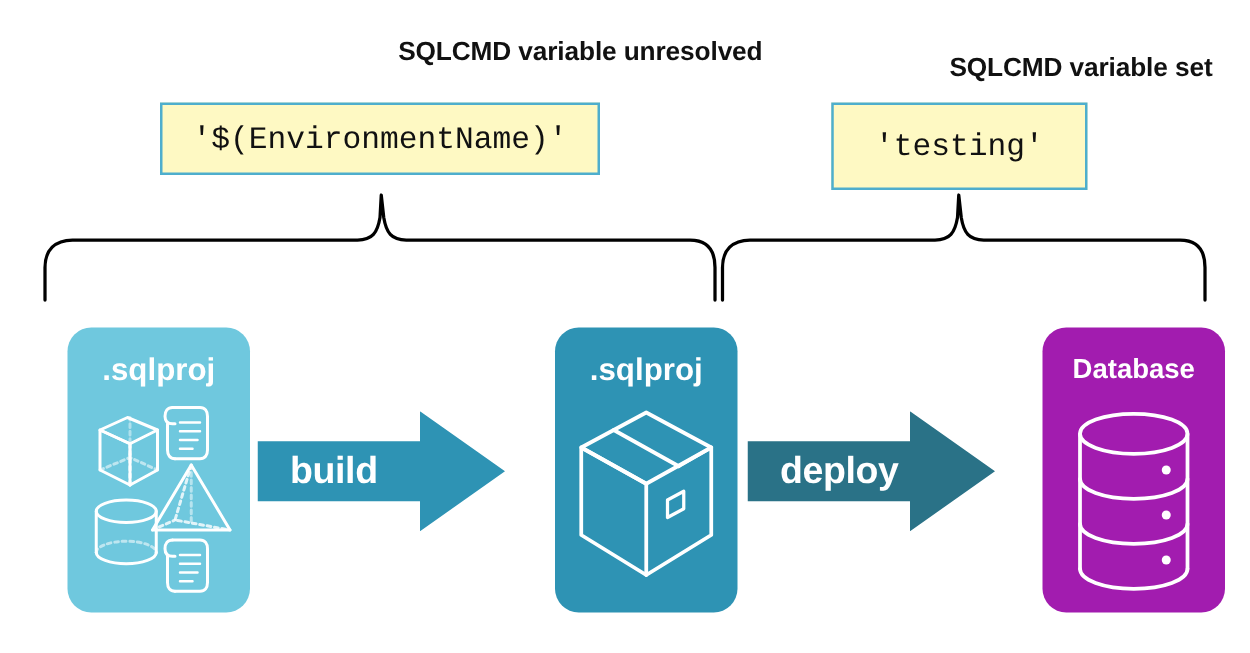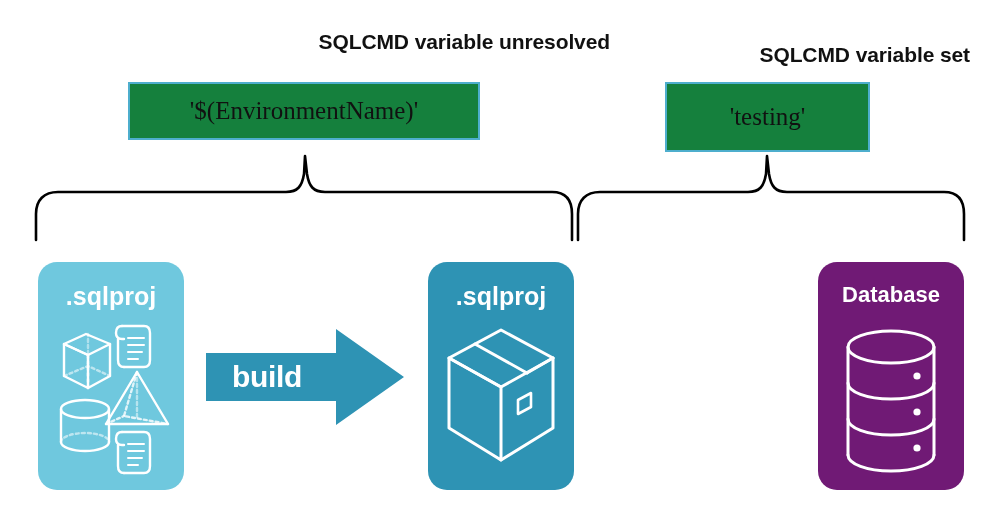--- a/index.html
+++ b/index.html
@@ -36,25 +36,25 @@
     line-height: 1;
   }
   #heading-left  { left: 0;   top: 31px; width: 610px; }
   #heading-right { left: 570px; top: 44px; width: 400px; }
 
   
   .value-box {
     position: absolute;
     box-sizing: border-box;
     border: 2px solid #4EAECD;
-    background: #15803d;
+    background: #fef9c3;
     display: flex;
     align-items: center;
     justify-content: center;
-    font-family: Liberation Serif, serif;
+    font-family: Liberation Mono, monospace;
     font-size: 25px;
     color: #111111;
     letter-spacing: 0px;
     white-space: nowrap;
   }
   #value-box-left {
     left: 128px; top: 82px;
     width: 352px; height: 58px;
   }
   #value-box-right {
@@ -70,20 +70,21 @@
     width: 1000px;
     height: 100px;
     overflow: visible;
   }
 
   
   .card {
     position: absolute;
     border-radius: 19px;
     box-sizing: border-box;
+    margin-left: 16px;
   }
   .card-title {
     position: absolute;
     left: 0;
     width: 100%;
     text-align: center;
     font-family: "Liberation Sans", sans-serif;
     font-weight: bold;
     color: #ffffff;
     line-height: 1;
@@ -97,21 +98,21 @@
   #card-sqlproj .card-title { top: 22px; font-size: 25px; }
   #card-dacpac {
     left: 428px; top: 262px;
     width: 146px; height: 228px;
     background: #2E93B4;
   }
   #card-dacpac .card-title { top: 22px; font-size: 25px; }
   #card-database {
     left: 818px; top: 262px;
     width: 146px; height: 228px;
-    background: #701a75;
+    background: #a21caf;
   }
   #card-database .card-title { top: 22px; font-size: 22px; }
 
   .card-icons {
     position: absolute;
     left: 0; top: 52px;
     width: 100%; height: 176px;
   }
   .card-icons svg { display: block; }
 
@@ -251,20 +252,26 @@
           <path d="M 47,30 L 99,59"></path>
           <path d="M 99,59 L 125,44"></path>
           <path d="M 47,30 L 21,44" opacity="0"></path>
 
           <path d="M 90,86 L 103,79 L 103,93 L 90,100 Z" stroke-width="2.6"></path>
         </g>
       </svg>
     </div>
   </div>
 
+  <div class="arrow-wrap" id="arrow-deploy">
+    <svg viewBox="0 0 198 96" width="198" height="96">
+      <path d="M 0,24 L 130,24 L 130,0 L 198,48 L 130,96 L 130,72 L 0,72 Z" fill="#2A7287"></path>
+    </svg>
+    <div class="arrow-label">deploy</div>
+  </div>
 
   <div class="card" id="card-database">
     <div class="card-title">Database</div>
     <div class="card-icons">
       <svg viewBox="0 0 146 176" width="146" height="176" fill="none" stroke="#ffffff" stroke-width="3" stroke-linecap="round" stroke-linejoin="round">
         <g>
           <ellipse cx="73" cy="33" rx="43" ry="16"></ellipse>
           <path d="M 30,33 L 30,141"></path>
           <path d="M 116,33 L 116,141"></path>
           <path d="M 30,141 C 30,150 49,157 73,157 C 97,157 116,150 116,141"></path>

